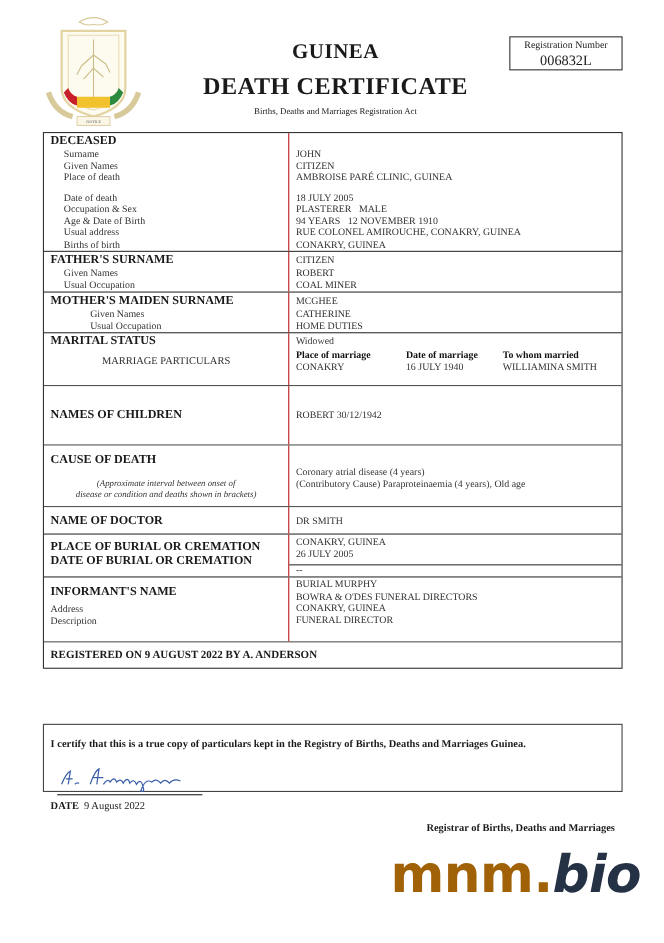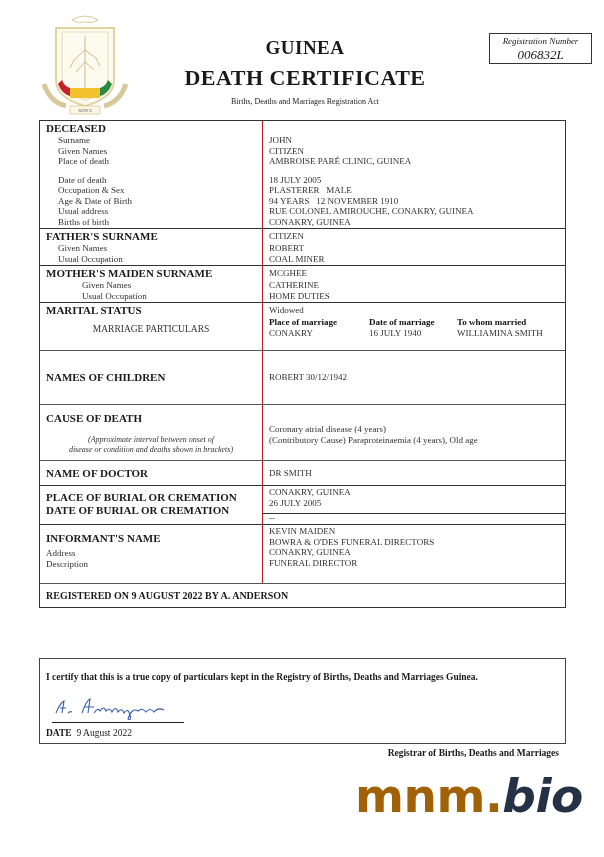--- a/index.html
+++ b/index.html
@@ -6,21 +6,21 @@
   html, body { width: 604px; height: 857px; background: #ffffff; overflow: hidden; }
   body { position: relative; font-family: "Liberation Serif", "DejaVu Serif", serif; color: #1a1a1a; }
 
   .emblem { position: absolute; left: 36px; top: 10px; width: 98px; height: 108px; }
 
   .title-block { position: absolute; left: 150px; top: 36px; width: 310px; text-align: center; }
   .title-country { font-size: 19px; font-weight: bold; letter-spacing: 0.5px; line-height: 24px; }
   .title-main { font-size: 22px; font-weight: bold; letter-spacing: 0.5px; line-height: 28px; margin-top: 4px; }
   .title-sub { font-size: 8px; line-height: 12px; margin-top: 4px; color: #222; }
 
-  .reg-box { position: absolute; left: 489px; top: 33px; width: 103px; height: 31px; border: 1px solid #333; text-align: center; font-style: italic; }
+  .reg-box { position: absolute; left: 463px; top: 33px; width: 103px; height: 31px; border: 1px solid #333; text-align: center; }
   .reg-label { font-size: 9px; line-height: 11px; margin-top: 2px; color: #222; }
   .reg-value { font-size: 13px; line-height: 15px; }
 
   .main-table { position: absolute; left: 39px; top: 120px; width: 527px; border: 1.5px solid #333; }
   .row { display: flex; border-top: 1px solid #333; }
   .row:first-child { border-top: none; }
   .row.thick { border-top: 1.5px solid #555; }
   .cell-l { width: 223px; border-right: 1px solid #b91c1c; padding: 1px 6px; }
   .cell-r { flex: 1; padding: 1px 6px; }
 
@@ -29,21 +29,21 @@
   .lbl.deep { padding-left: 36px; }
   .val { font-size: 9px; line-height: 10.5px; color: #333; }
   .gap { height: 8px; }
 
   .mp-grid { display: grid; grid-template-columns: 100px 88px 1fr; column-gap: 0; }
   .mp-h { font-size: 9px; font-weight: bold; line-height: 11px; color: #111; }
   .mp-v { font-size: 9px; line-height: 11px; color: #333; }
 
   .note { font-size: 8px; font-style: italic; line-height: 10px; color: #333; text-align: center; }
 
-  .cert-box { position: absolute; left: 39px; top: 658px; width: 527px; height: 86px; border: 1px solid #444; padding: 0 6px; }
+  .cert-box { position: absolute; left: 39px; top: 658px; width: 527px; height: 62px; border: 1px solid #444; padding: 0 6px; }
   .cert-text { font-size: 9.5px; font-weight: bold; line-height: 12px; margin-top: 12px; white-space: nowrap; }
   .sig { position: absolute; left: 12px; top: 36px; width: 130px; height: 26px; }
   .sig-line { position: absolute; left: 12px; top: 63px; width: 132px; border-top: 1px solid #222; }
   .date-line { position: absolute; left: 6px; top: 68px; font-size: 9.5px; line-height: 12px; }
   .date-line b { font-weight: bold; }
   .registrar { position: absolute; right: 6px; top: 68px; font-size: 9.5px; font-weight: bold; line-height: 12px; margin-top: 20px; }
 
   .brand { position: absolute; left: 355px; top: 768px; font-family: "DejaVu Sans", "Liberation Sans", sans-serif; font-weight: bold; font-size: 47px; line-height: 56px; letter-spacing: -0.5px; white-space: nowrap; }
   .brand-a { color: #a16207; }
   .brand-b { color: #253246; font-style: italic; }
@@ -194,21 +194,21 @@
     </div>
   </div>
 
   <div class="row" style="height:59px">
     <div class="cell-l">
       <div class="sec-h" style="margin-top:6px">INFORMANT'S NAME</div>
       <div class="val" style="margin-top:3px">Address</div>
       <div class="val">Description</div>
     </div>
     <div class="cell-r">
-      <div class="val">KEVIN MAIDEN</div>
+      <div class="val">BURIAL MURPHY</div>
       <div class="val">BOWRA &amp; O'DES FUNERAL DIRECTORS</div>
       <div class="val">CONAKRY, GUINEA</div>
       <div class="val">FUNERAL DIRECTOR</div>
     </div>
   </div>
 
   <div class="row thick" style="height:24px; align-items:center; padding:0 6px;">
     <div class="sec-h" style="font-size:10px">REGISTERED ON 9 AUGUST 2022 BY A. ANDERSON</div>
   </div>
 </div>

